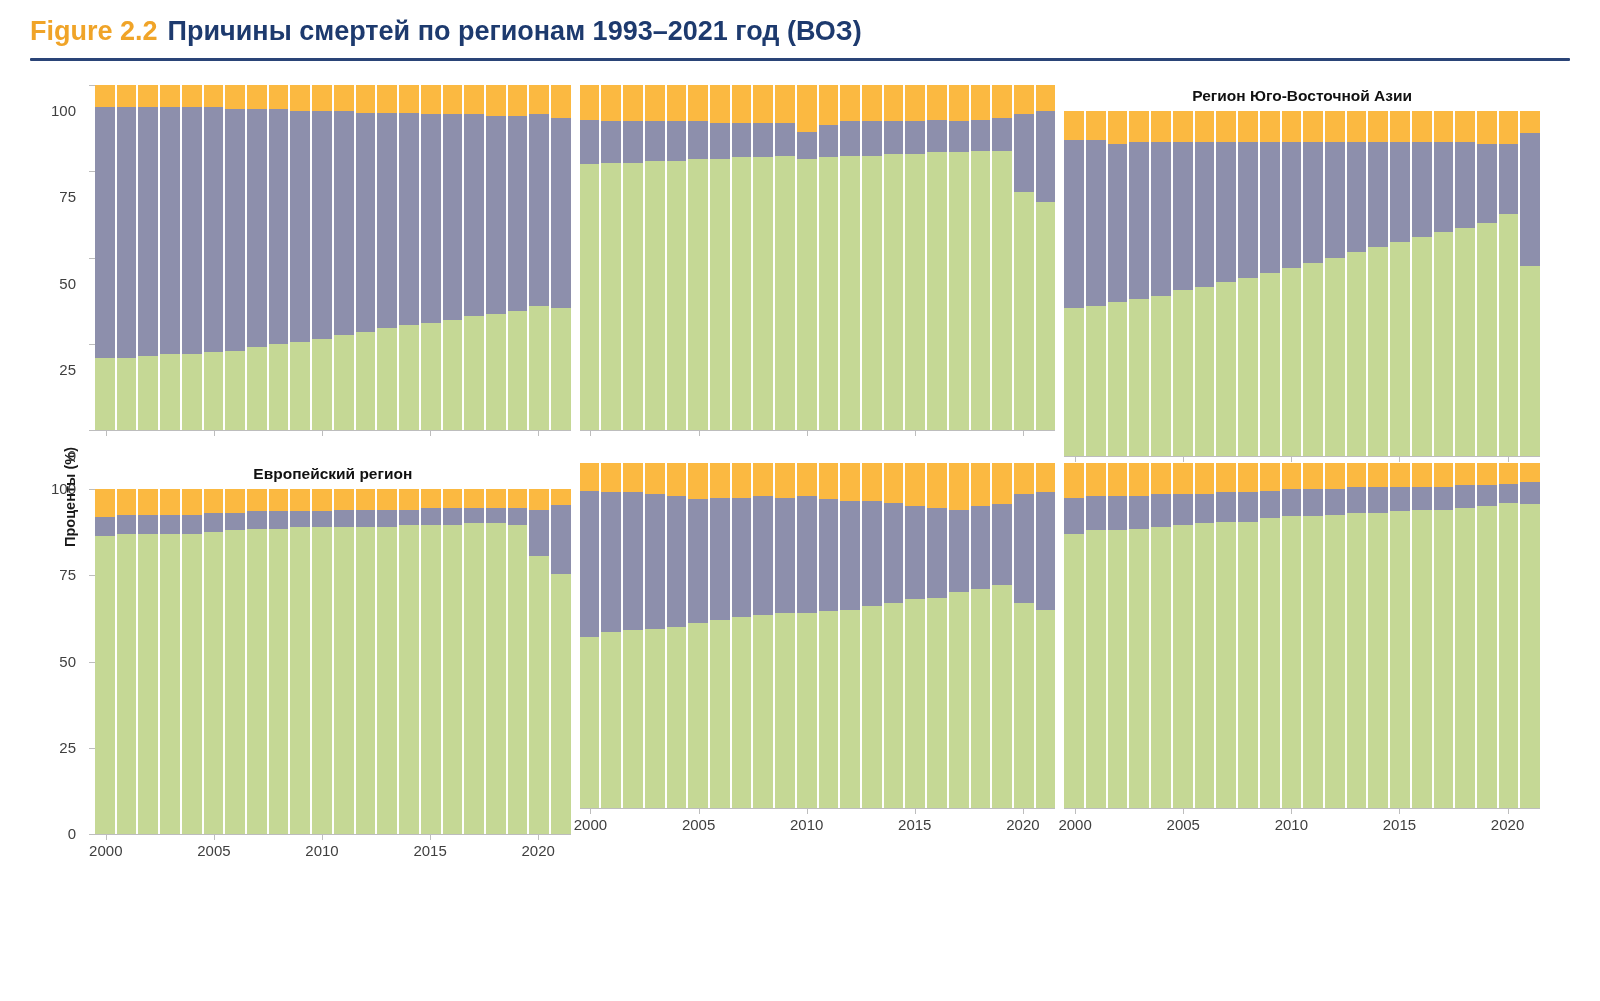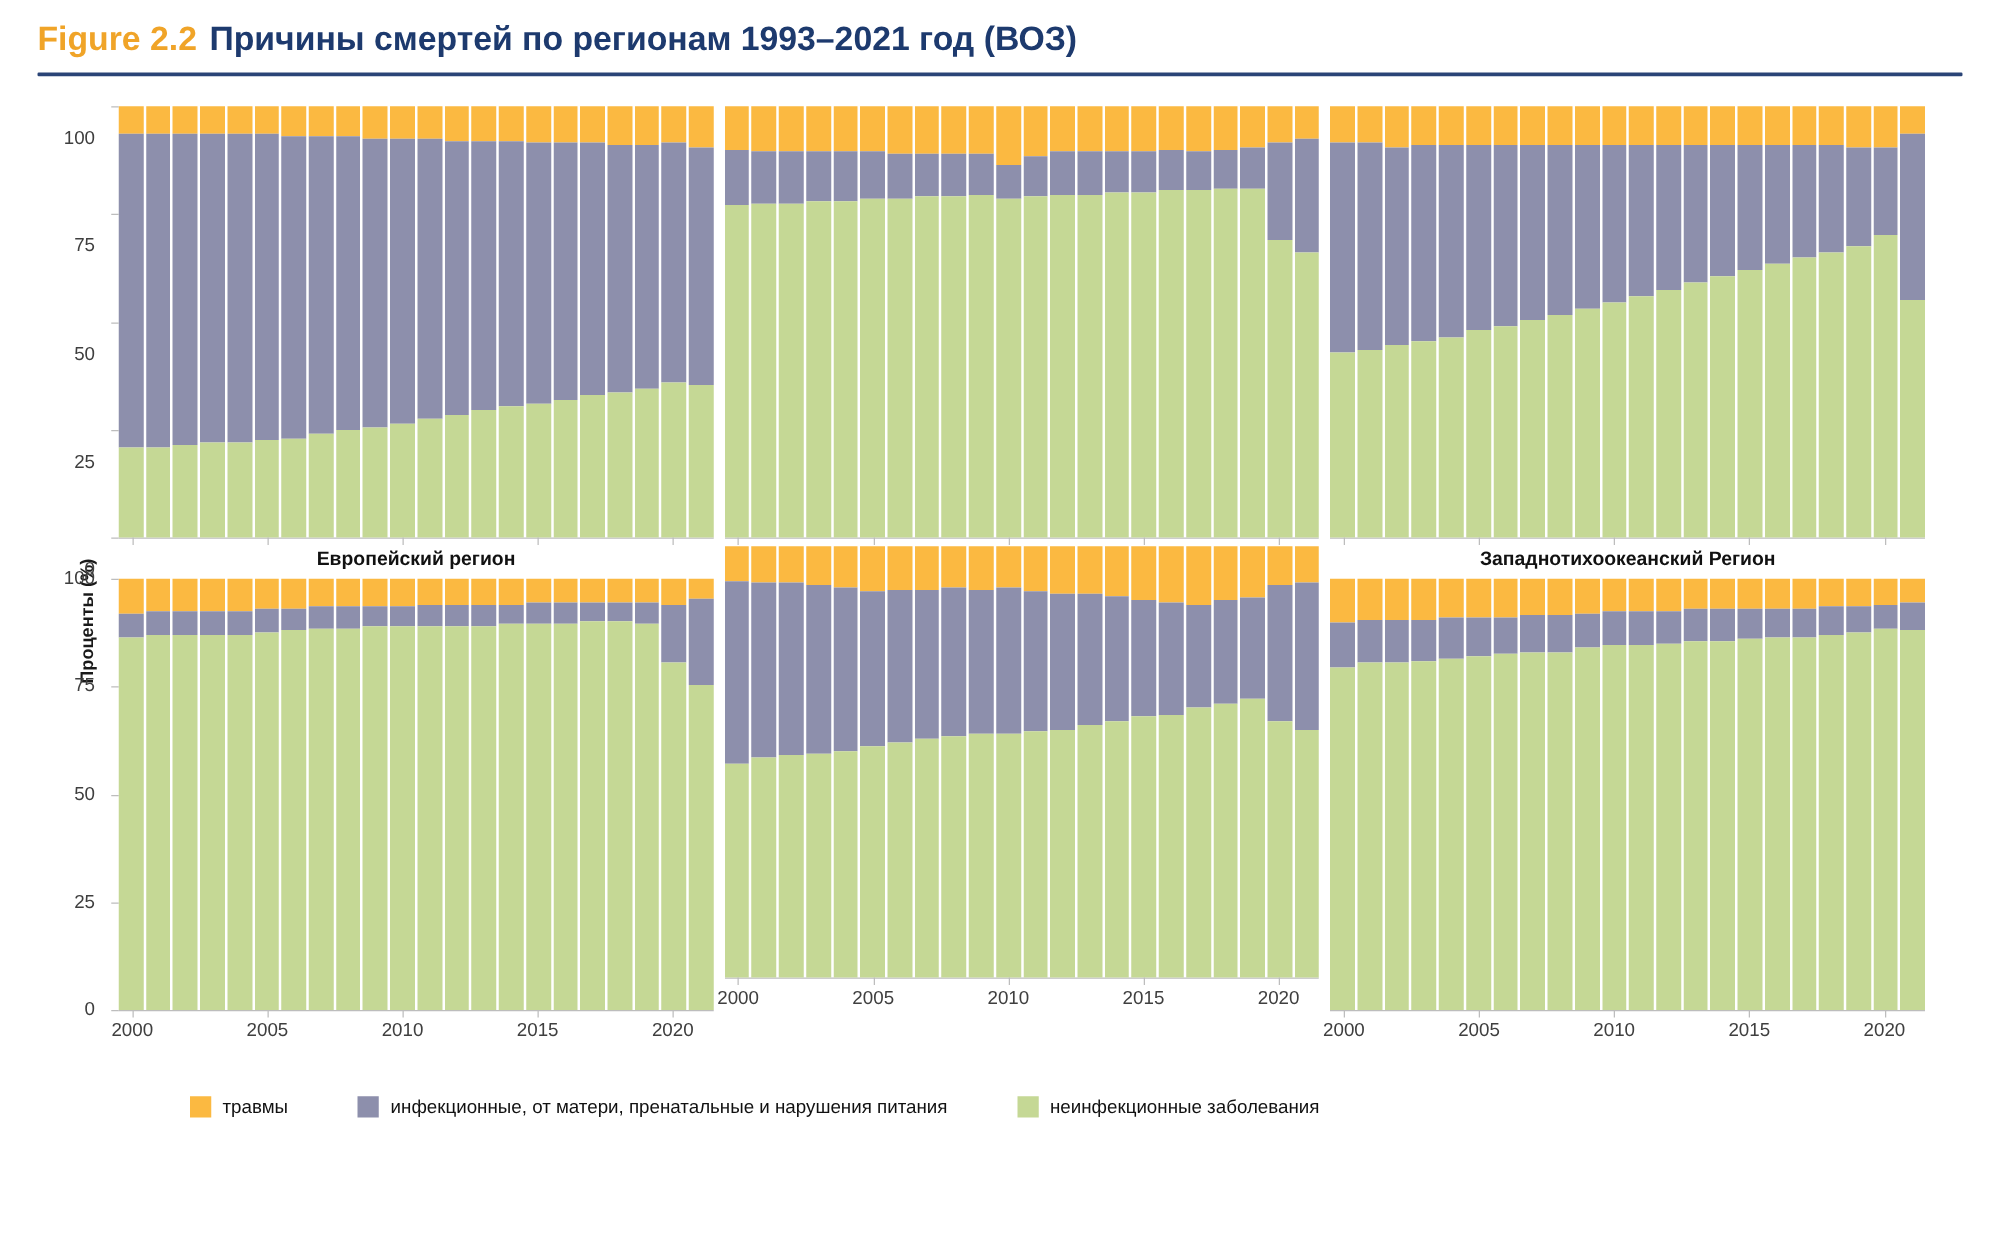--- a/index.html
+++ b/index.html
@@ -291,20 +291,21 @@
               <div class="seg" style="height: 66%; background: rgb(197, 216, 149);"></div>
             </div>
             <div class="xtickmark" style="left: 2.27273%;"></div>
             <div class="xtickmark" style="left: 25%;"></div>
             <div class="xtickmark" style="left: 47.7273%;"></div>
             <div class="xtickmark" style="left: 70.4545%;"></div>
             <div class="xtickmark" style="left: 93.1818%;"></div>
           </div>
         </div>
         <div class="panel">
+          <div class="panel-title">Регион Юго-Восточной Азии</div>
           <div class="plot">
             <div class="bar">
               <div class="seg" style="height: 8.5%; background: rgb(251, 185, 65);"></div>
               <div class="seg" style="height: 48.5%; background: rgb(141, 143, 172);"></div>
               <div class="seg" style="height: 43%; background: rgb(197, 216, 149);"></div>
             </div>
             <div class="bar">
               <div class="seg" style="height: 8.5%; background: rgb(251, 185, 65);"></div>
               <div class="seg" style="height: 48%; background: rgb(141, 143, 172);"></div>
               <div class="seg" style="height: 43.5%; background: rgb(197, 216, 149);"></div>
@@ -677,21 +678,20 @@
           </div>
           <div class="xaxis">
             <span class="num" style="left: 2.27273%;">2000</span>
             <span class="num" style="left: 25%;">2005</span>
             <span class="num" style="left: 47.7273%;">2010</span>
             <span class="num" style="left: 70.4545%;">2015</span>
             <span class="num" style="left: 93.1818%;">2020</span>
           </div>
         </div>
         <div class="panel">
-          <div class="panel-title">Западнотихоокеанский Регион</div>
           <div class="plot">
             <div class="bar">
               <div class="seg" style="height: 10%; background: rgb(251, 185, 65);"></div>
               <div class="seg" style="height: 10.5%; background: rgb(141, 143, 172);"></div>
               <div class="seg" style="height: 79.5%; background: rgb(197, 216, 149);"></div>
             </div>
             <div class="bar">
               <div class="seg" style="height: 9.5%; background: rgb(251, 185, 65);"></div>
               <div class="seg" style="height: 10%; background: rgb(141, 143, 172);"></div>
               <div class="seg" style="height: 80.5%; background: rgb(197, 216, 149);"></div>
@@ -805,27 +805,13 @@
           <div class="xaxis">
             <span class="num" style="left: 2.27273%;">2000</span>
             <span class="num" style="left: 25%;">2005</span>
             <span class="num" style="left: 47.7273%;">2010</span>
             <span class="num" style="left: 70.4545%;">2015</span>
             <span class="num" style="left: 93.1818%;">2020</span>
           </div>
         </div>
       </div>
     </div>
-  <div class="legend" id="legend">
-      <div class="legend-item">
-        <span class="swatch" style="background: rgb(251, 185, 65);"></span>
-        <span>травмы</span>
-      </div>
-      <div class="legend-item">
-        <span class="swatch" style="background: rgb(141, 143, 172);"></span>
-        <span>инфекционные, от матери, пренатальные и нарушения питания</span>
-      </div>
-      <div class="legend-item">
-        <span class="swatch" style="background: rgb(197, 216, 149);"></span>
-        <span>неинфекционные заболевания</span>
-      </div>
-    </div>
 </div>
 
 </body></html>

